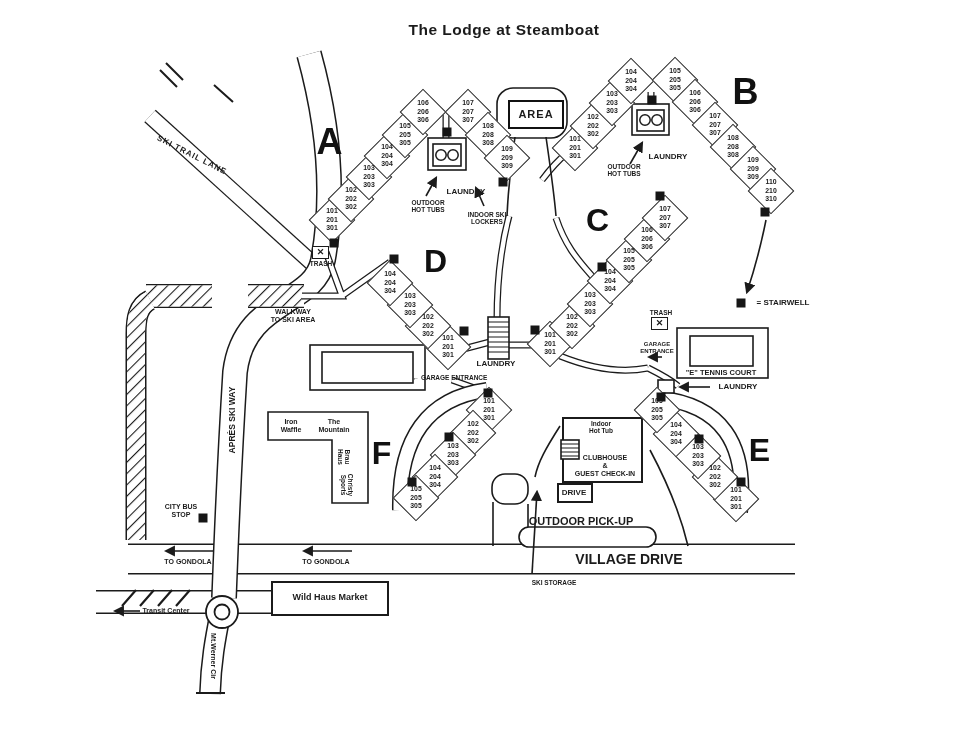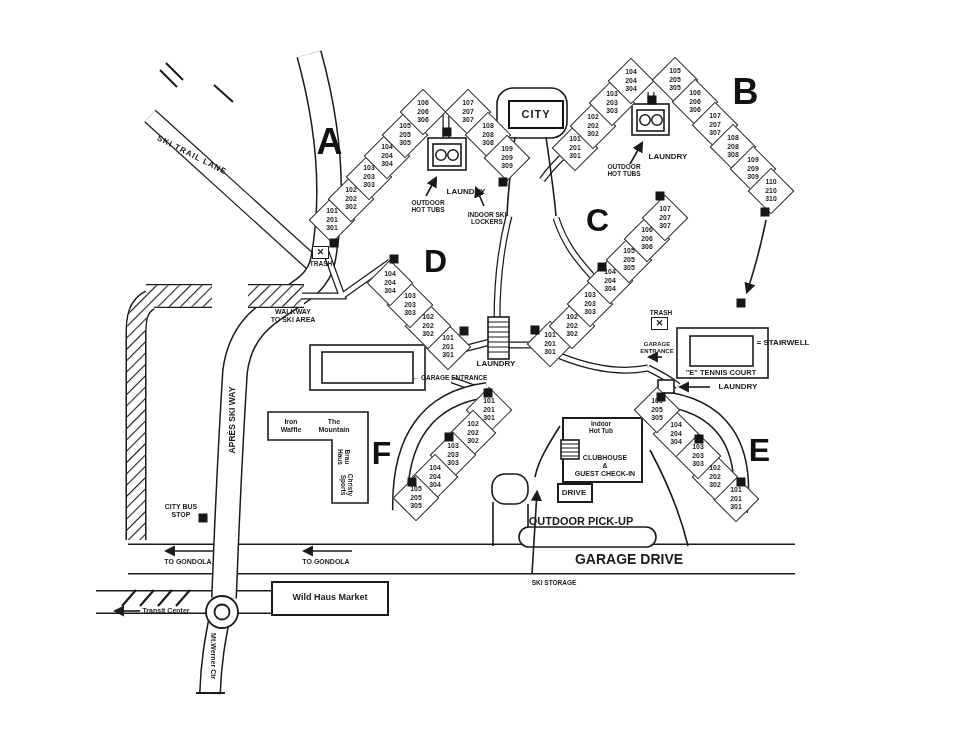--- a/index.html
+++ b/index.html
@@ -347,21 +347,21 @@
       <div class="bigletter" style="position: absolute; font-size: 32px; left: 382px; top: 453px;">F</div>
       <div class="lbl" style="position: absolute; font-size: 8px; left: 466px; top: 192px;">LAUNDRY</div>
       <div class="lbl" style="position: absolute; font-size: 6.5px; left: 428px; top: 206px;">OUTDOOR
 HOT TUBS</div>
       <div class="lbl" style="position: absolute; font-size: 6.5px; left: 487px; top: 218px;">INDOOR SKI
 LOCKERS</div>
       <div class="lbl" style="position: absolute; font-size: 6.5px; left: 321px; top: 264px;">TRASH</div>
       <div class="lbl" style="position: absolute; font-size: 8px; left: 668px; top: 157px;">LAUNDRY</div>
       <div class="lbl" style="position: absolute; font-size: 6.5px; left: 624px; top: 170px;">OUTDOOR
 HOT TUBS</div>
-      <div class="lbl" style="position: absolute; font-size: 8px; left: 783px; top: 303px; margin-top: 40px;">= STAIRWELL</div>
+      <div class="lbl" style="position: absolute; font-size: 8px; left: 783px; top: 303px;">= STAIRWELL</div>
       <div class="lbl" style="position: absolute; font-size: 6.5px; left: 661px; top: 313px;">TRASH</div>
       <div class="lbl" style="position: absolute; font-size: 6px; left: 657px; top: 348px;">GARAGE
 ENTRANCE</div>
       <div class="lbl" style="position: absolute; font-size: 7.5px; left: 721px; top: 373px;">"E" TENNIS COURT</div>
       <div class="lbl" style="position: absolute; font-size: 8px; left: 738px; top: 387px;">LAUNDRY</div>
       <div class="lbl" style="position: absolute; font-size: 8px; left: 496px; top: 364px;">LAUNDRY</div>
       <div class="lbl" style="position: absolute; font-size: 6.5px; left: 450px; top: 378px;">← GARAGE ENTRANCE</div>
       <div class="lbl" style="position: absolute; font-size: 7px; left: 293px; top: 316px;">WALKWAY
 TO SKI AREA</div>
       <div class="lbl r27" style="position: absolute; font-size: 8px; left: 192px; top: 155px;">SKI TRAIL LANE</div>
@@ -377,22 +377,23 @@
       <div class="lbl r90" style="position: absolute; font-size: 6.5px; left: 347px; top: 485px;">Christy
 Sports</div>
       <div class="lbl" style="position: absolute; font-size: 6.5px; left: 601px; top: 427px;">Indoor
 Hot Tub</div>
       <div class="lbl" style="position: absolute; font-size: 7px; left: 605px; top: 466px;">CLUBHOUSE
 &amp;
 GUEST CHECK-IN</div>
       <div class="lbl" style="position: absolute; font-size: 8px; left: 574px; top: 493px;">DRIVE</div>
       <div class="lbl" style="position: absolute; font-size: 11px; left: 581px; top: 521px;">OUTDOOR PICK-UP</div>
       <div class="lbl" style="position: absolute; font-size: 6.5px; left: 554px; top: 583px;">SKI STORAGE</div>
-      <div class="lbl" style="position: absolute; font-size: 14px; left: 629px; top: 560px;">GARAGE DRIVE</div>
+      <div class="lbl" style="position: absolute; font-size: 14px; left: 629px; top: 560px;">VILLAGE DRIVE</div>
       <div class="lbl" style="position: absolute; font-size: 7px; left: 188px; top: 562px;">TO GONDOLA</div>
       <div class="lbl" style="position: absolute; font-size: 7px; left: 326px; top: 562px;">TO GONDOLA</div>
       <div class="lbl" style="position: absolute; font-size: 7px; left: 166px; top: 611px;">Transit Center</div>
       <div class="lbl r90" style="position: absolute; font-size: 7px; left: 213px; top: 656px;">Mt.Werner Cir</div>
       <div class="lbl" style="position: absolute; font-size: 9px; left: 330px; top: 597px;">Wild Haus Market</div>
     </div>
 
-  <div id="pool-box">CITY</div>
+  <div id="map-title">The Lodge at Steamboat</div>
+  <div id="pool-box">AREA</div>
 </div>
 
 </body></html>

